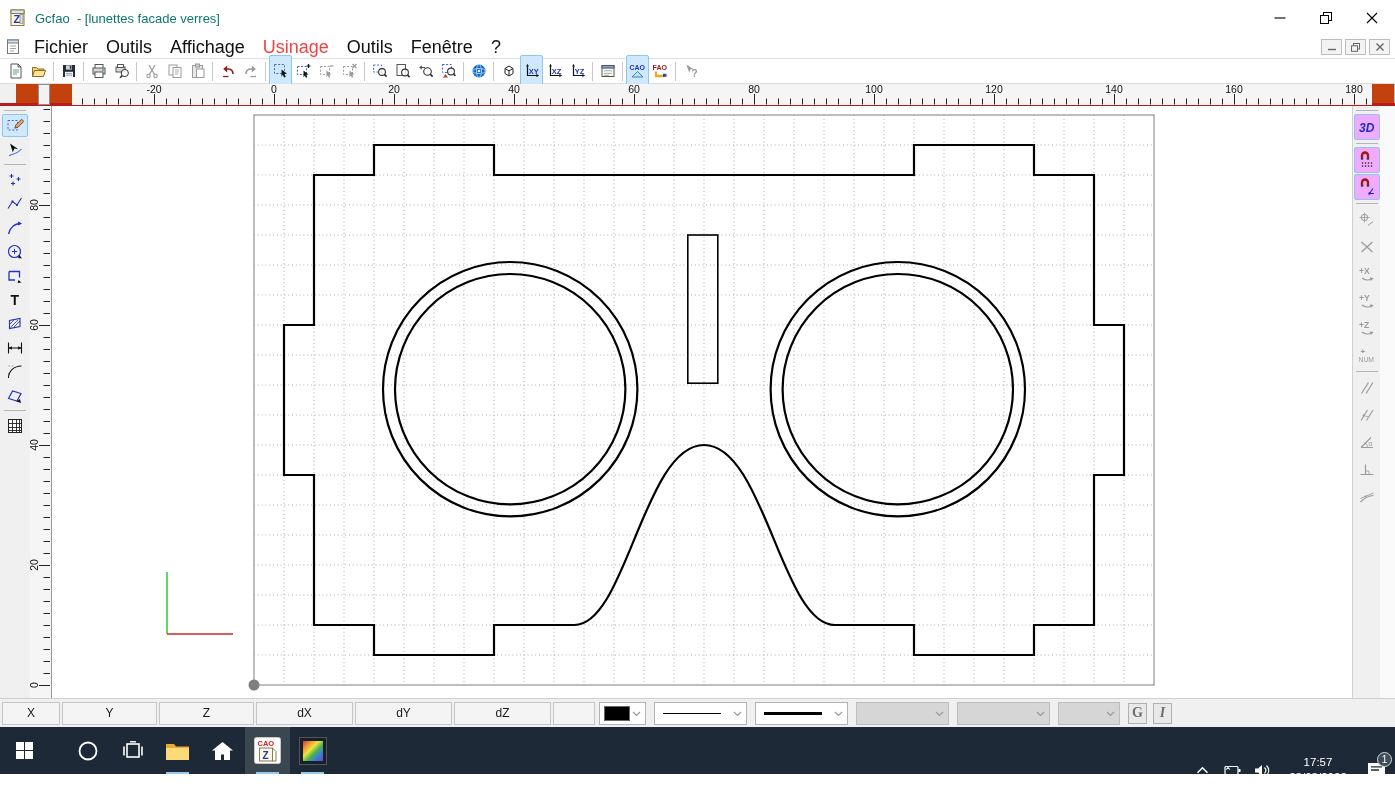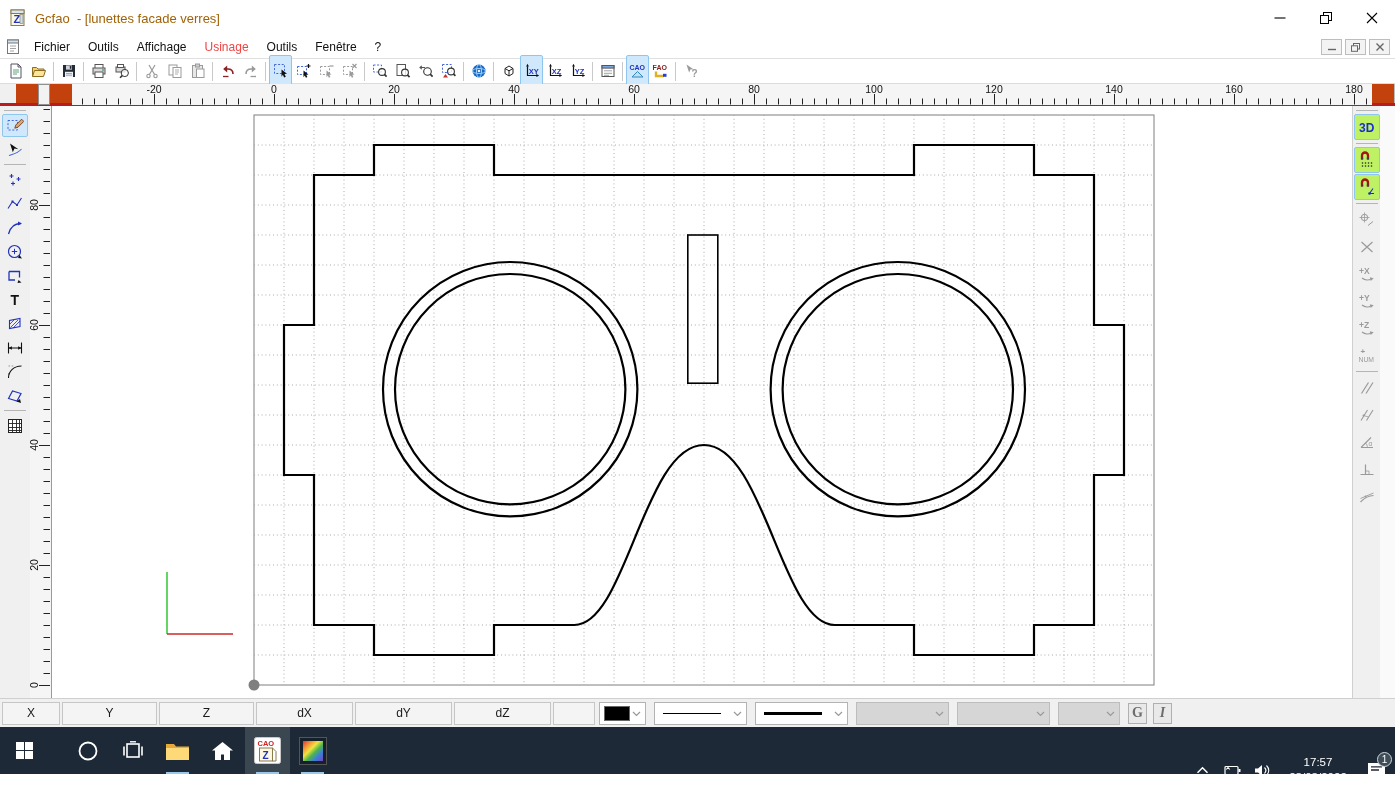--- a/index.html
+++ b/index.html
@@ -2,26 +2,26 @@
 <html><head>
 <meta charset="utf-8">
 <style>
   * { margin:0; padding:0; box-sizing:border-box; }
   html,body { width:1395px; height:794px; overflow:hidden; }
   body { font-family:"Liberation Sans", sans-serif; background:#fff; }
   .window { width:1395px; height:794px; display:flex; flex-direction:column; position:relative; }
 
   
   .titlebar { height:36px; background:#fff; display:flex; align-items:center; padding-left:9px; }
-  .titlebar .title { font-size:13px; color:#a16207; margin-left:8px; white-space:pre; }
+  .titlebar .title { font-size:13px; color:#0f766e; margin-left:8px; white-space:pre; }
   .win-controls { margin-left:auto; display:flex; height:100%; }
   .win-btn { width:46px; height:100%; display:flex; align-items:center; justify-content:center; }
 
   
-  .menubar { height:23px; background:#fff; border-bottom:1px solid #e0e0e0; display:flex; align-items:center; padding-left:6px; font-size:12px; }
+  .menubar { height:23px; background:#fff; border-bottom:1px solid #e0e0e0; display:flex; align-items:center; padding-left:6px; font-size:18px; }
   .menu-item { padding:2px 9px; color:#111; }
   .menu-item.disabled { color:#ef4444; }
   .child-controls { margin-left:auto; margin-right:5px; display:flex; gap:3px; }
   .child-btn { width:21px; height:16px; border:1px solid #bdbdbd; background:#f3f3f3; display:flex; align-items:center; justify-content:center; }
 
   
   .toolbar { height:25px; background:#fff; border-bottom:1px solid #dcdcdc; display:flex; align-items:center; padding-left:4px; }
   .tbtn { width:23px; height:33px; background:transparent; border:1px solid transparent; border-radius:2px; display:flex; align-items:center; justify-content:center; padding:0; }
   .tbtn.active { background:#cfe8fc; border-color:#8ec6f0; }
   .tsep { width:1px; height:19px; background:#c9c9c9; margin:0 3px; flex:none; }
@@ -40,21 +40,21 @@
   .left-tools { width:30px; background:#f0f0f0; display:flex; flex-direction:column; align-items:center; padding-top:2px; }
   .ltbtn { width:26px; height:23px; border:1px solid transparent; border-radius:2px; background:transparent; display:flex; align-items:center; justify-content:center; margin-bottom:1px; padding:0; }
   .ltbtn.active { background:#cfe8fc; border-color:#8ec6f0; }
   .vsep { width:22px; height:1px; background:#b5b5b5; margin:2px 0 3px 0; flex:none; }
   .vruler { width:22px; background:#f5f5f5; border-right:1px solid #9a9a9a; }
   .vruler svg { display:block; }
   .canvas { width:1300px; background:#ffffff; position:relative; }
   .canvas svg { display:block; }
   .right-tools { width:28px; background:#f0f0f0; border-left:1px solid #d0d0d0; display:flex; flex-direction:column; align-items:center; padding-top:2px; }
   .rtbtn { width:26px; height:26px; border:1px solid transparent; border-radius:2px; background:transparent; display:flex; align-items:center; justify-content:center; margin-bottom:1px; padding:0; }
-  .rtbtn.active { background:#bef264; border-color:#8ec6f0; }
+  .rtbtn.active { background:#f0abfc; border-color:#8ec6f0;font-style:italic; }
   .right-gap { flex:1; background:#fafafa; }
 
   
   .coordbar { height:29px; background:#f0f0f0; border-top:1px solid #cfcfcf; display:flex; align-items:center; padding:0 2px; font-size:12px; }
   .coord-cell { height:23px; background:#f4f4f4; border:1px solid #c6c6c6; display:flex; align-items:center; justify-content:center; color:#1a1a1a; margin-right:2px; flex:none; }
   .dd { height:23px; background:#fff; border:1px solid #b3b3b3; display:flex; align-items:center; position:relative; flex:none; margin-right:8px; }
   .dd .chev { position:absolute; right:4px; top:8px; }
   .dd.disabled { background:#d6d6d6; border-color:#bdbdbd; }
   .color-swatch { width:26px; height:15px; background:#000; border:1px solid #666; margin-left:4px; }
   .line-sample { margin-left:8px; width:58px; background:#000; }

